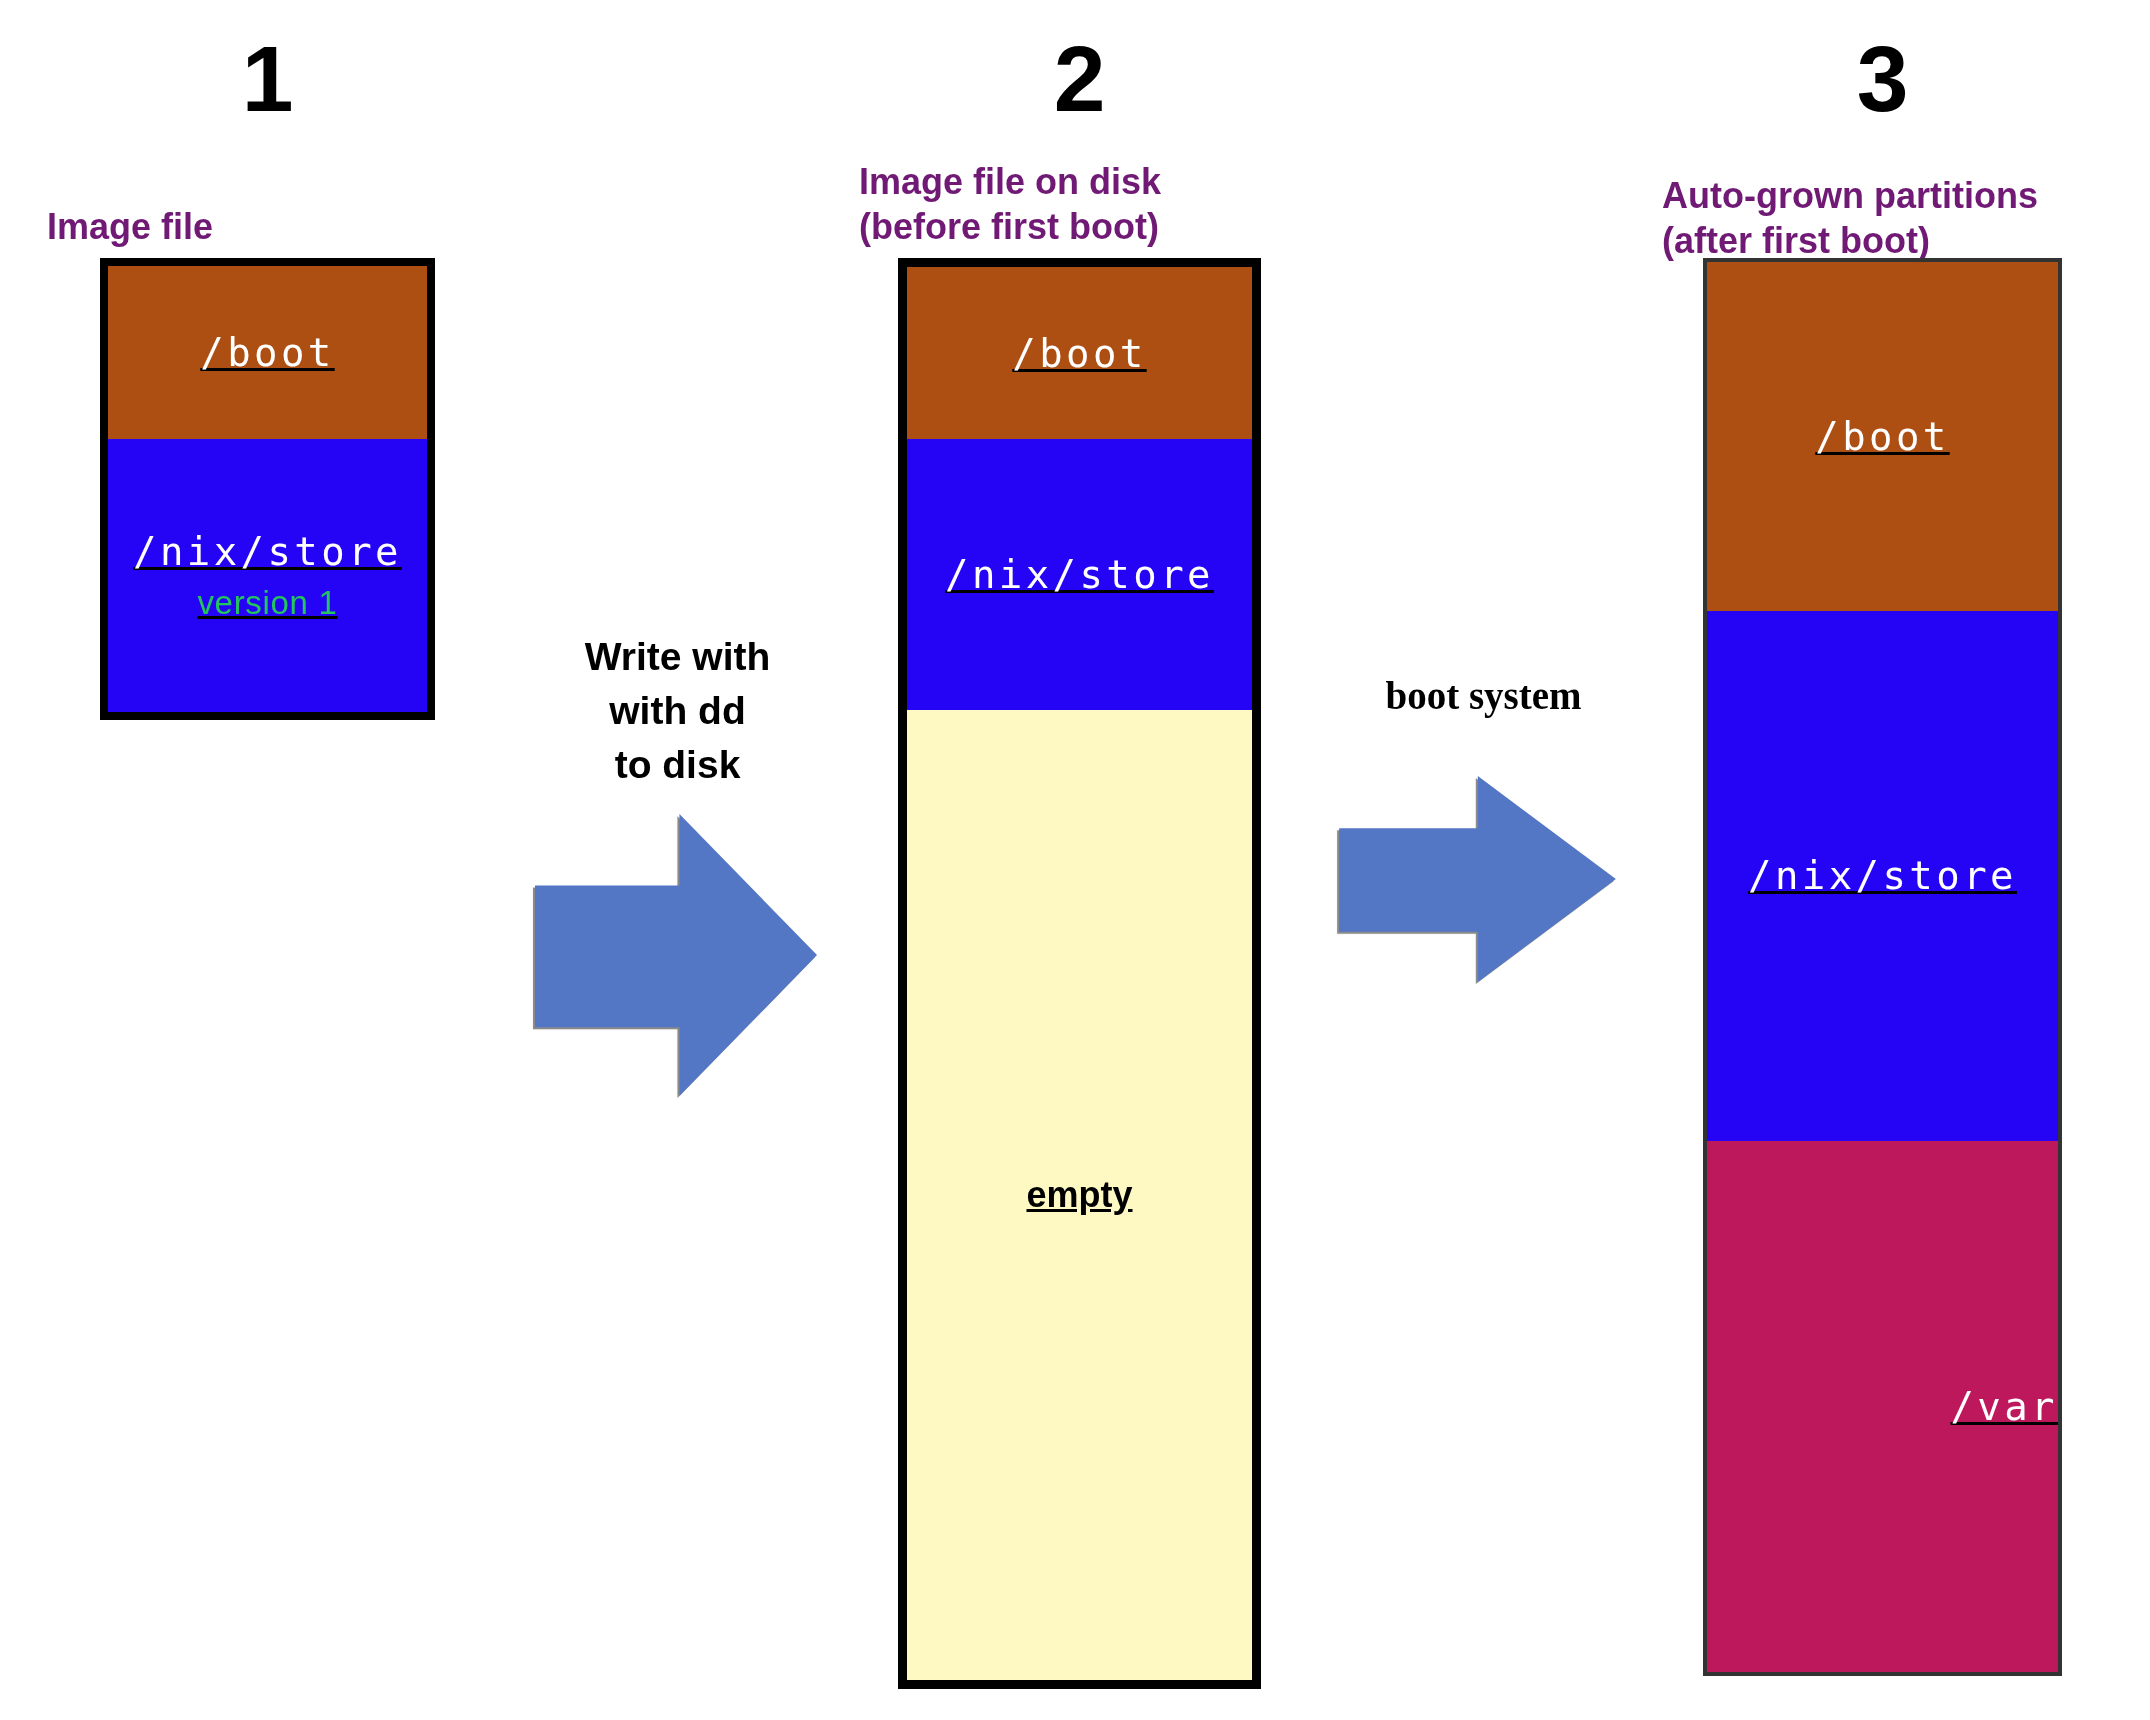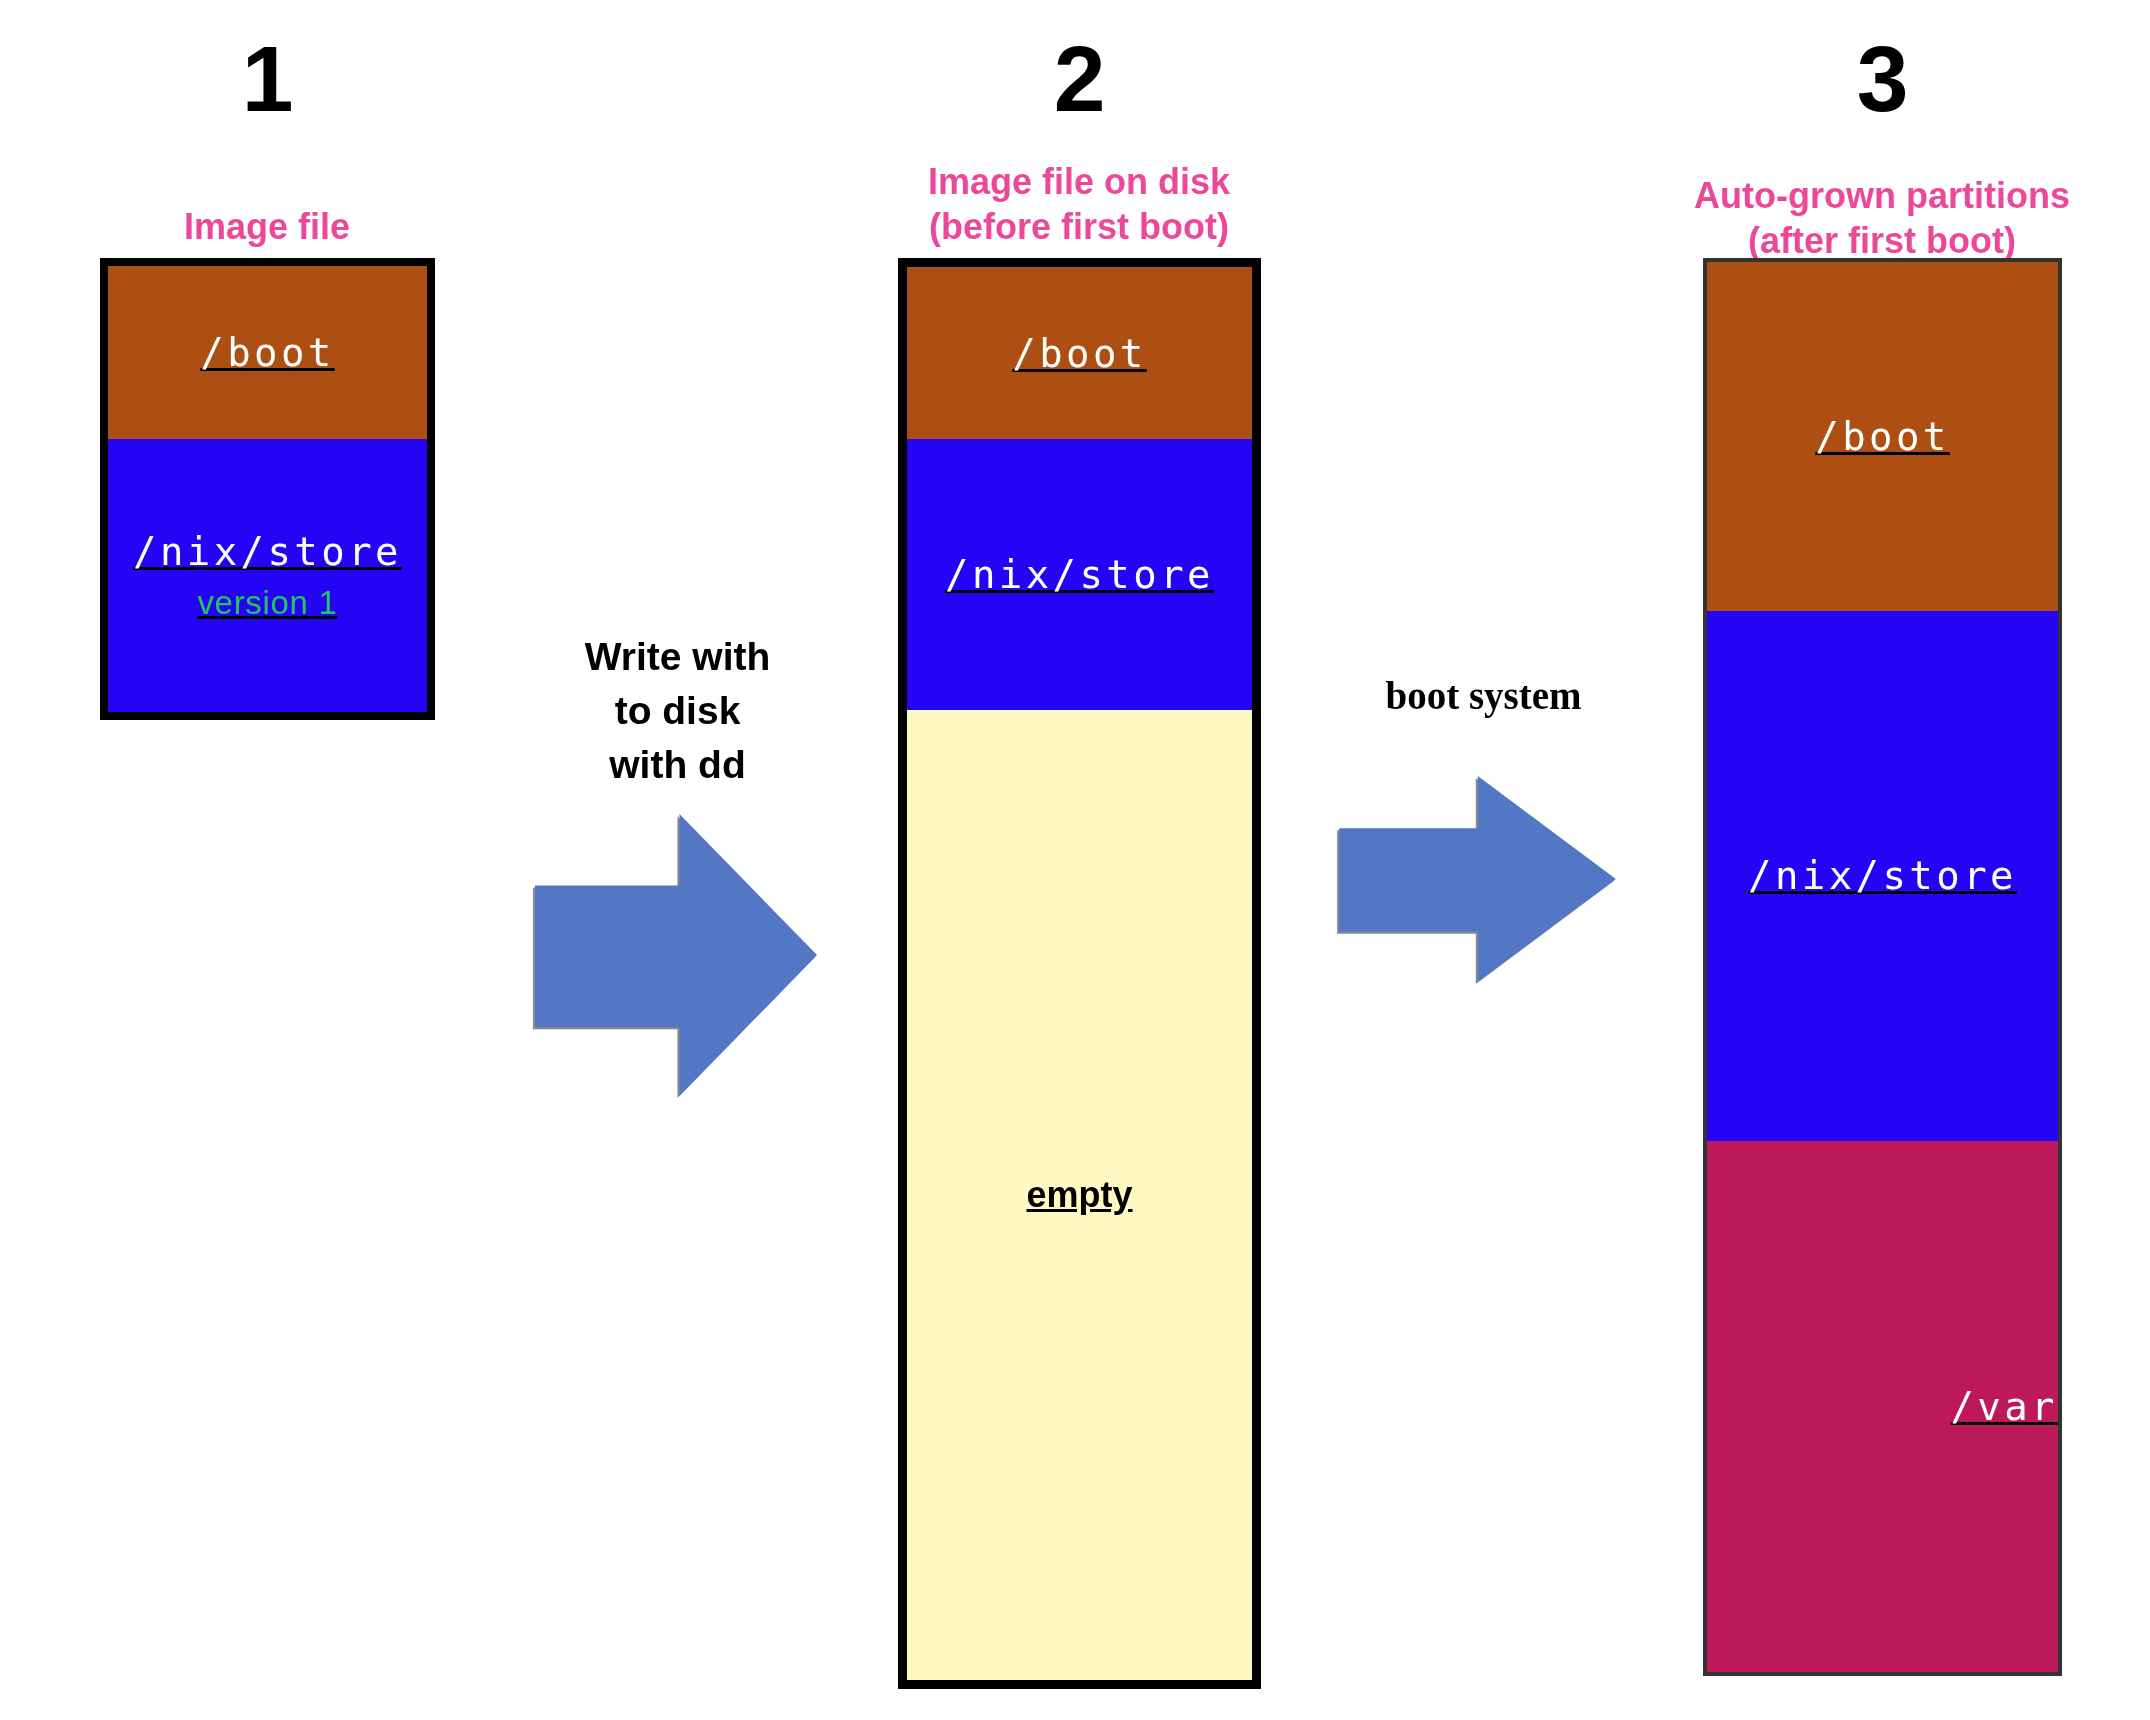--- a/index.html
+++ b/index.html
@@ -25,25 +25,25 @@
     letter-spacing: -1.4px;
   }
   .step-sub {
     position: absolute;
     top: 157px;
     width: 440px;
     height: 92px;
     display: flex;
     flex-direction: column;
     justify-content: flex-end;
-    text-align: center;
+    text-align: left;
     font-size: 36px;
     font-weight: 700;
     line-height: 45px;
-    color: #ec4899;
+    color: #701a75;
   }
   .num-1 { left: 95px; }
   .num-2 { left: 907px; }
   .num-3 { left: 1710px; }
   .sub-1 { left: 47px; }
   .sub-2 { left: 859px; }
   .sub-3 { left: 1662px; margin-top: 14px; }
 
   
   .disk {
@@ -132,22 +132,22 @@
       <span class="plabel">/boot</span>
     </div>
     <div class="part" style="flex: 396 396 0px; background-color: rgb(37, 4, 246);">
       <span class="plabel">/nix/store</span>
       <span class="psub">version 1</span>
     </div>
   </div>
 
   <div class="arrow-label arrow-label-1">
     <div>Write with</div>
+    <div>with dd</div>
     <div>to disk</div>
-    <div>with dd</div>
   </div>
 
   <svg class="arrow-svg arrow-svg-1" width="282" height="282" viewBox="0 0 410 410">
     <polygon class="arrow-poly" points="0,104 210,104 210,0 410,205 210,410 210,310 0,310" style="fill: rgb(83, 119, 197);"></polygon>
   </svg>
 
   <div class="disk disk-2">
     <div class="part" style="flex: 250 250 0px; background-color: rgb(173, 78, 18);">
       <span class="plabel">/boot</span>
     </div>

